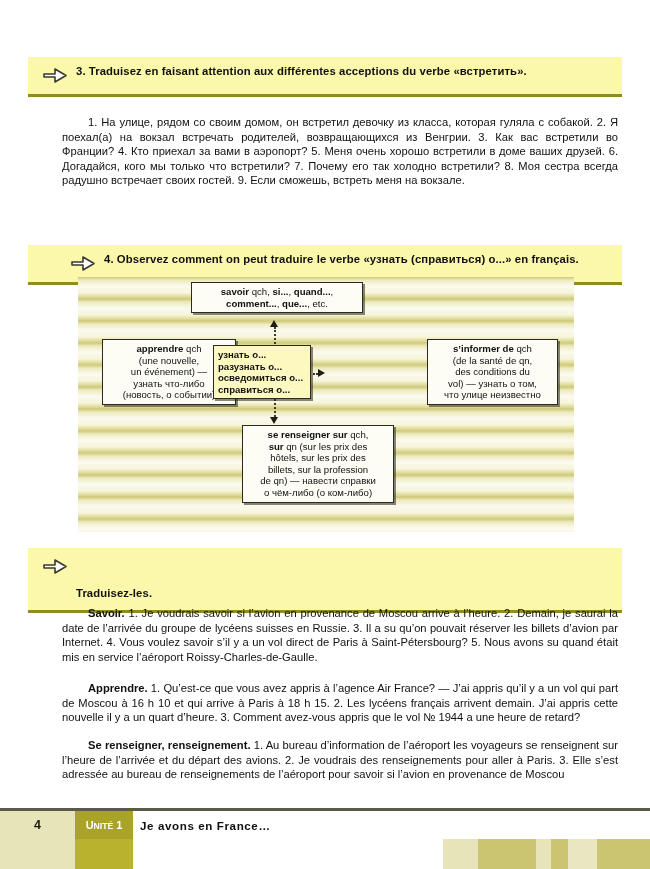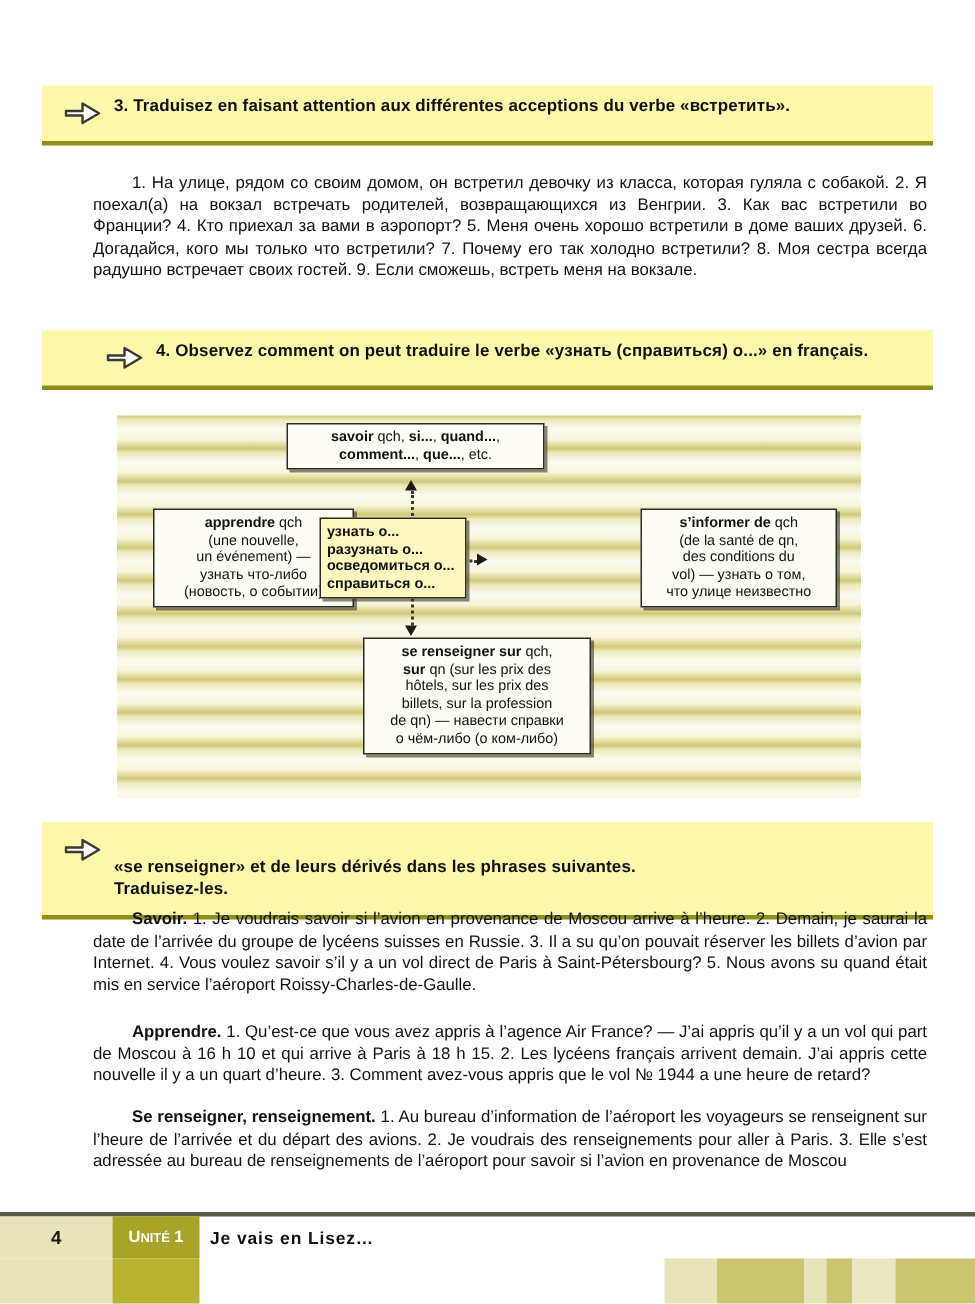--- a/index.html
+++ b/index.html
@@ -136,21 +136,21 @@
     <span class="ex-arrow">
       <svg width="26" height="20" viewBox="0 0 26 20">
         <path d="M2 11 L13 11 L13 16 L24 9.5 L13 3 L13 8 L2 8 Z" fill="#ffffff" stroke="#3a3a30" stroke-width="1.6" stroke-linejoin="round"></path>
       </svg>
     </span>
     <span class="ex-text">3. Traduisez en faisant attention aux différentes acceptions du verbe «встретить».</span>
   </div>
 
   <div class="para" style="top:115px;">1. На улице, рядом со своим домом, он встретил девочку из класса, которая гуляла с собакой. 2. Я поехал(а) на вокзал встречать родителей, возвращающихся из Венгрии. 3. Как вас встретили во Франции? 4. Кто приехал за вами в аэропорт? 5. Меня очень хорошо встретили в доме ваших друзей. 6. Догадайся, кого мы только что встретили? 7. Почему его так холодно встретили? 8. Моя сестра всегда радушно встречает своих гостей. 9. Если сможешь, встреть меня на вокзале.</div>
 
-  <div class="ex-band" style="top:220px;padding-left:36px;">
+  <div class="ex-band" style="top:245px;padding-left:36px;">
     <span class="ex-arrow">
       <svg width="26" height="20" viewBox="0 0 26 20">
         <path d="M2 11 L13 11 L13 16 L24 9.5 L13 3 L13 8 L2 8 Z" fill="#ffffff" stroke="#3a3a30" stroke-width="1.6" stroke-linejoin="round"></path>
       </svg>
     </span>
     <span class="ex-text">4. Observez comment on peut traduire le verbe «узнать (справиться) о...» en français.</span>
   </div>
 
   <div class="diagram">
 
@@ -205,21 +205,21 @@
   </div>
 
   <div class="ex-band" style="top:548px;">
     <span class="ex-arrow">
       <svg width="26" height="20" viewBox="0 0 26 20">
         <path d="M2 11 L13 11 L13 16 L24 9.5 L13 3 L13 8 L2 8 Z" fill="#ffffff" stroke="#3a3a30" stroke-width="1.6" stroke-linejoin="round"></path>
       </svg>
     </span>
     <span class="ex-text">
       <br>
-      <span>«se renseigner» et de leurs dérivés dans les phrases suivantes.</span><br>
+      <br>
       <span>Traduisez-les.</span>
     </span>
   </div>
 
   <div class="para" style="top:606px;">
     <b>Savoir.</b><span> 1. Je voudrais savoir si l’avion en provenance de Moscou arrive à l’heure. 2. Demain, je saurai la date de l’arrivée du groupe de lycéens suisses en Russie. 3. Il a su qu’on pouvait réserver les billets d’avion par Internet. 4. Vous voulez savoir s’il y a un vol direct de Paris à Saint-Pétersbourg? 5. Nous avons su quand était mis en service l’aéroport Roissy-Charles-de-Gaulle.</span>
   </div>
 
   <div class="para" style="top:681px;">
     <b>Apprendre.</b><span> 1. Qu’est-ce que vous avez appris à l’agence Air France? — J’ai appris qu’il y a un vol qui part de Moscou à 16 h 10 et qui arrive à Paris à 18 h 15. 2. Les lycéens français arrivent demain. J’ai appris cette nouvelle il y a un quart d’heure. 3. Comment avez-vous appris que le vol № 1944 a une heure de retard?</span>
@@ -229,21 +229,21 @@
     <b>Se renseigner, renseignement.</b><span> 1. Au bureau d’information de l’aéroport les voyageurs se renseignent sur l’heure de l’arrivée et du départ des avions. 2. Je voudrais des renseignements pour aller à Paris. 3. Elle s’est adressée au bureau de renseignements de l’aéroport pour savoir si l’avion en provenance de Moscou</span>
   </div>
 
   <div class="footer-rule"></div>
   <div class="footer">
     <div class="f-pagebg"></div>
     <div class="f-pagenum">4</div>
     <div class="f-unit">
       <span><span>U</span><span class="sc">NITÉ</span>&nbsp;<span>1</span></span>
     </div>
-    <div class="f-title">Je vais en Lisez…</div>
+    <div class="f-title">Je avons en France…</div>
   </div>
 
   <div class="bottom-strips">
     <div class="strip" style="left:0px;width:75px;background:#e6e4b8;"></div>
     <div class="strip" style="left:75px;width:58px;background:#b9b22e;"></div>
     <div class="strip" style="left:443px;width:35px;background:#e6e4b8;"></div>
     <div class="strip" style="left:478px;width:58px;background:#cbc470;"></div>
     <div class="strip" style="left:536px;width:15px;background:#e6e4b8;"></div>
     <div class="strip" style="left:551px;width:17px;background:#cbc470;"></div>
     <div class="strip" style="left:568px;width:29px;background:#e9e7c2;"></div>

